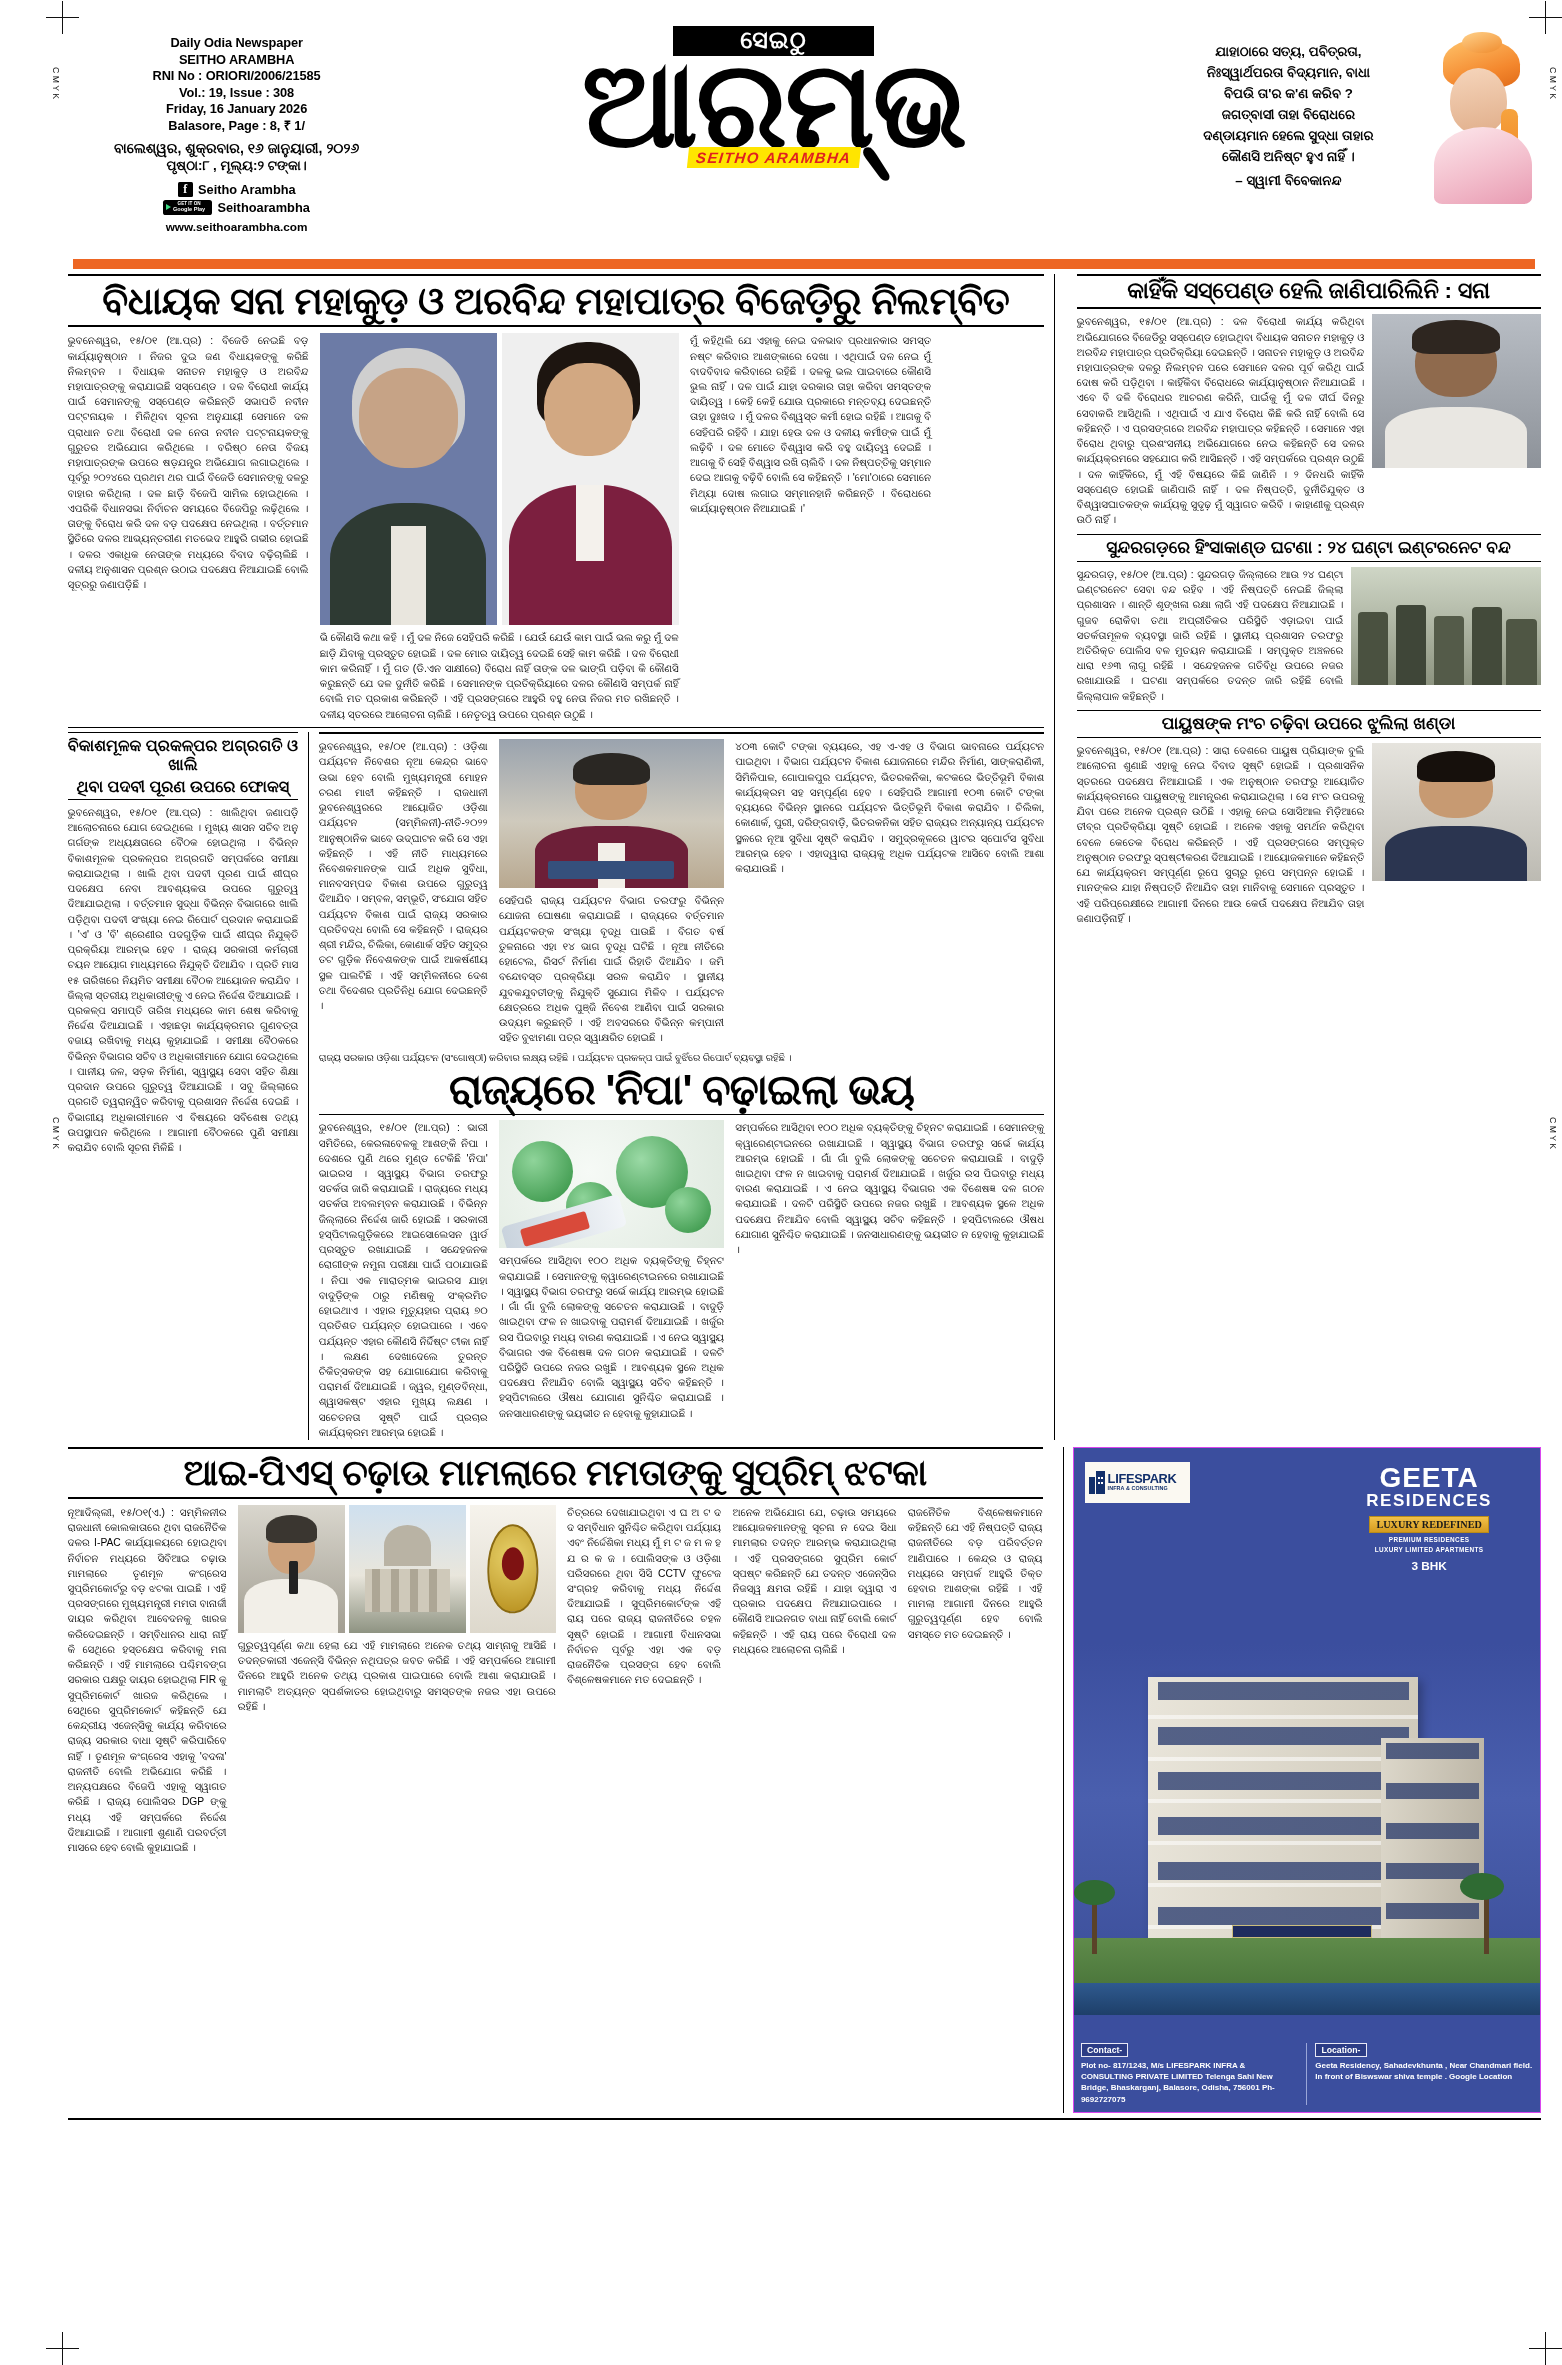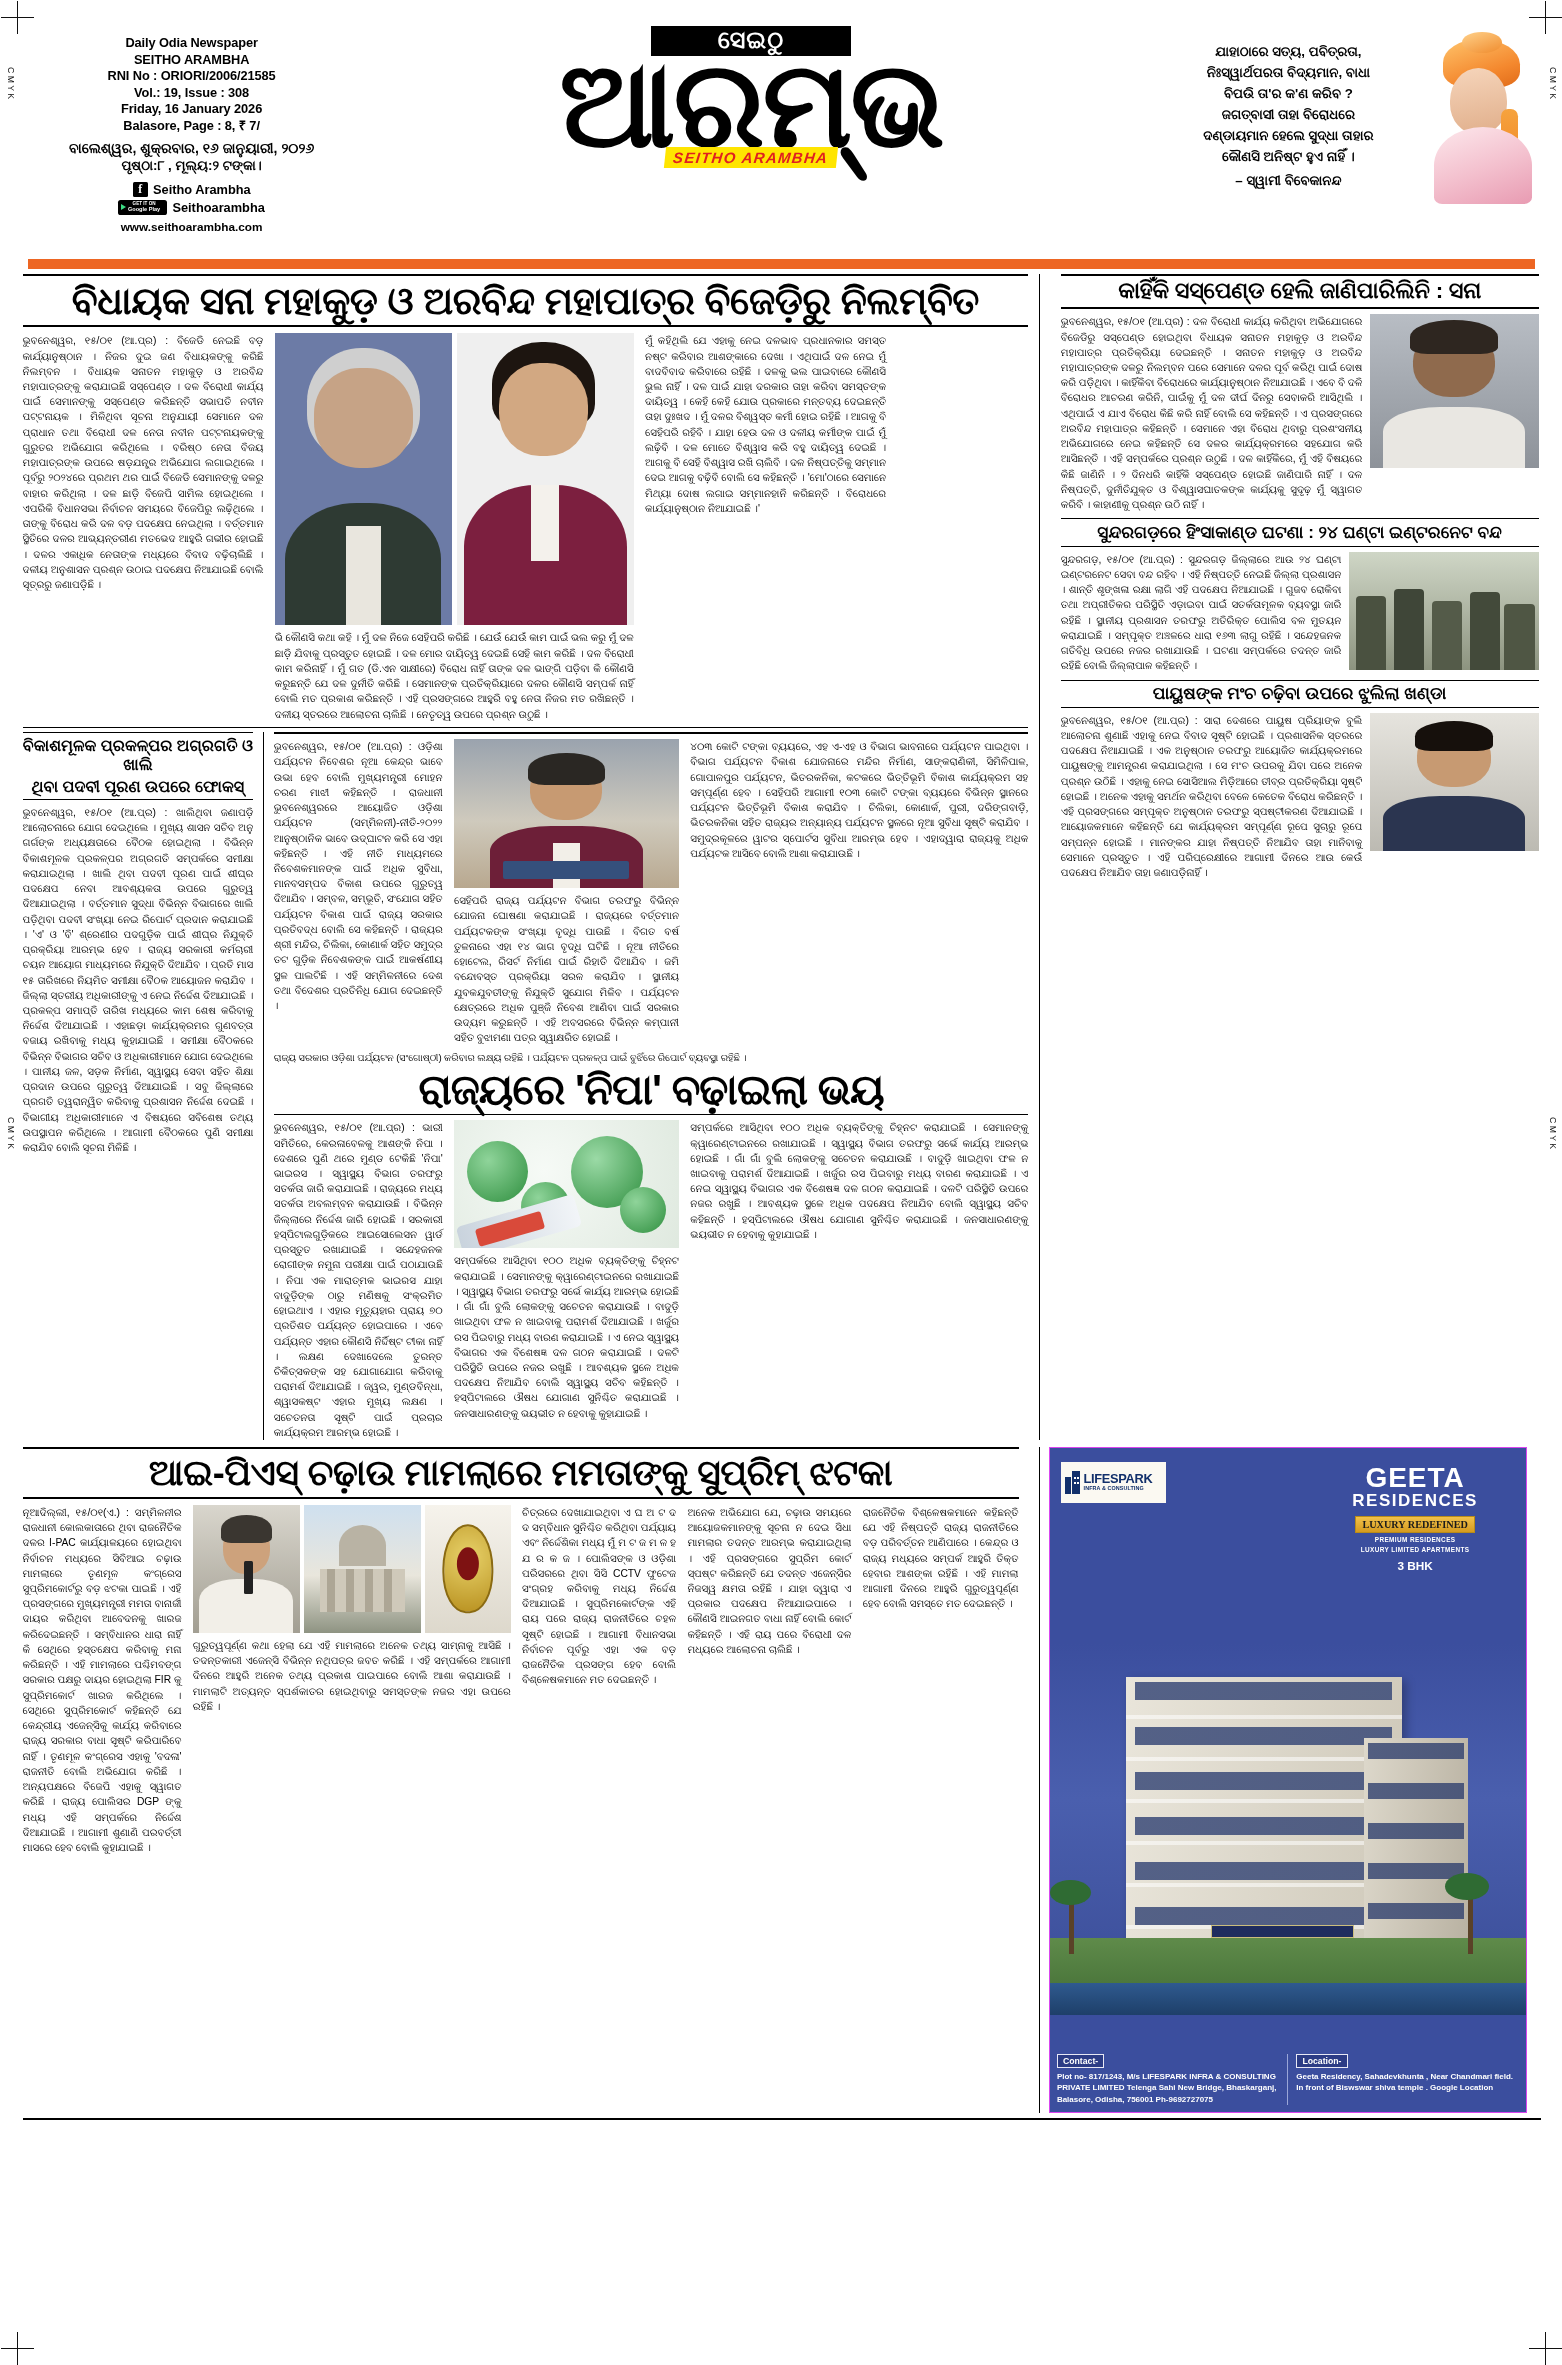--- a/index.html
+++ b/index.html
@@ -2,21 +2,21 @@
 <html style="font-size:8.2px"><head>
 <meta charset="utf-8">
 <style>
   * { box-sizing: border-box; margin: 0; padding: 0; }
   html, body { background: #ffffff; }
   body {
     width: 1563px; height: 2366px;
     font-family: "Liberation Sans", sans-serif;
     color: #000; position: relative; overflow: hidden;
   }
-  .page { position: absolute; inset: 0; padding: 15.4px 22.5px 11.3px 22.5px; }
+  .page { position: absolute; inset: 0; padding: 15.4px 22.5px 11.3px 22.5px; margin-left: 45px; }
 
   
   .regmark { position: absolute; width: 33px; height: 33px; }
   .regmark:before, .regmark:after { content:""; position:absolute; background:#111; }
   .regmark:before { left: 16px; top: 0; width: 1px; height: 33px; }
   .regmark:after  { top: 16px; left: 0; height: 1px; width: 33px; }
   .rm-tl { left: 1px;    top: 1px; }
   .rm-tr { right: 1px;   top: 1px; }
   .rm-bl { left: 1px;    bottom: 1px; }
   .rm-br { right: 1px;   bottom: 1px; }
@@ -147,21 +147,21 @@
   <div class="cmyk cmyk-r2">C M Y K</div>
 
   <div class="masthead">
 
     <div class="mh-left">
       <div class="en">Daily Odia Newspaper</div>
       <div class="en">SEITHO ARAMBHA</div>
       <div class="en">RNI No : ORIORI/2006/21585</div>
       <div class="en">Vol.: 19, Issue : 308</div>
       <div class="en">Friday, 16 January 2026</div>
-      <div class="en">Balasore, Page : 8, ₹ 7/</div>
+      <div class="en">Balasore, Page : 8, ₹ 1/</div>
       <div class="od">ବାଲେଶ୍ୱର, ଶୁକ୍ରବାର, ୧୬ ଜାନୁୟାରୀ, ୨୦୨୬</div>
       <div class="od2">ପୃଷ୍ଠା:୮ , ମୂଲ୍ୟ:୨ ଟଙ୍କା।</div>
       <div class="social">
         <div class="row">
           <span class="fb-ico">f</span>
           <span>Seitho Arambha</span>
         </div>
         <div class="row">
           <span class="gp-ico">
             <span class="gp-tri"></span>

